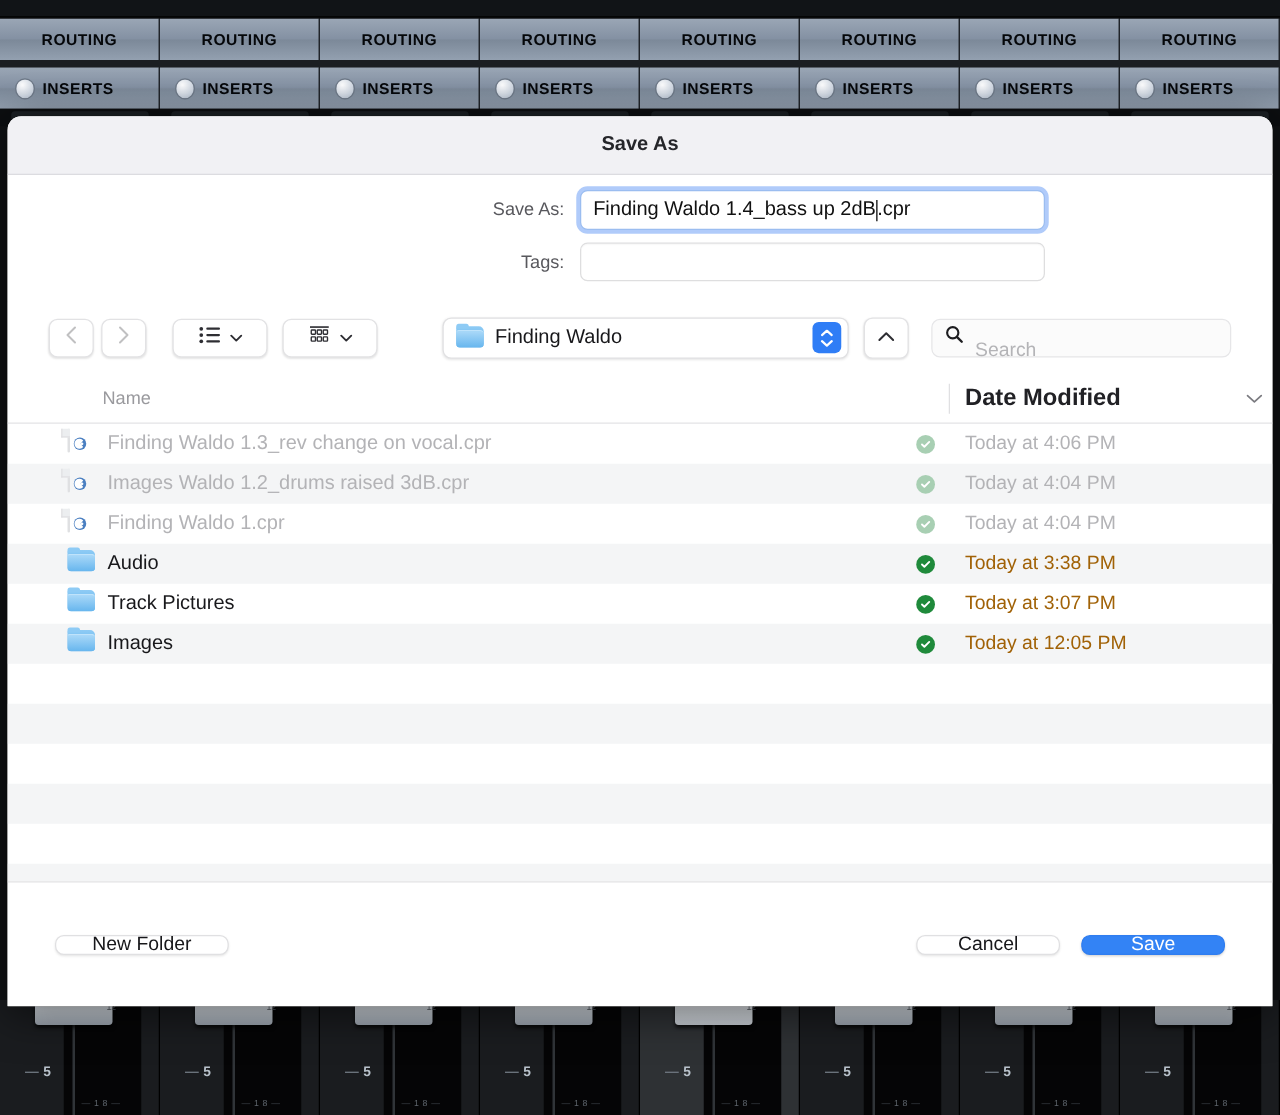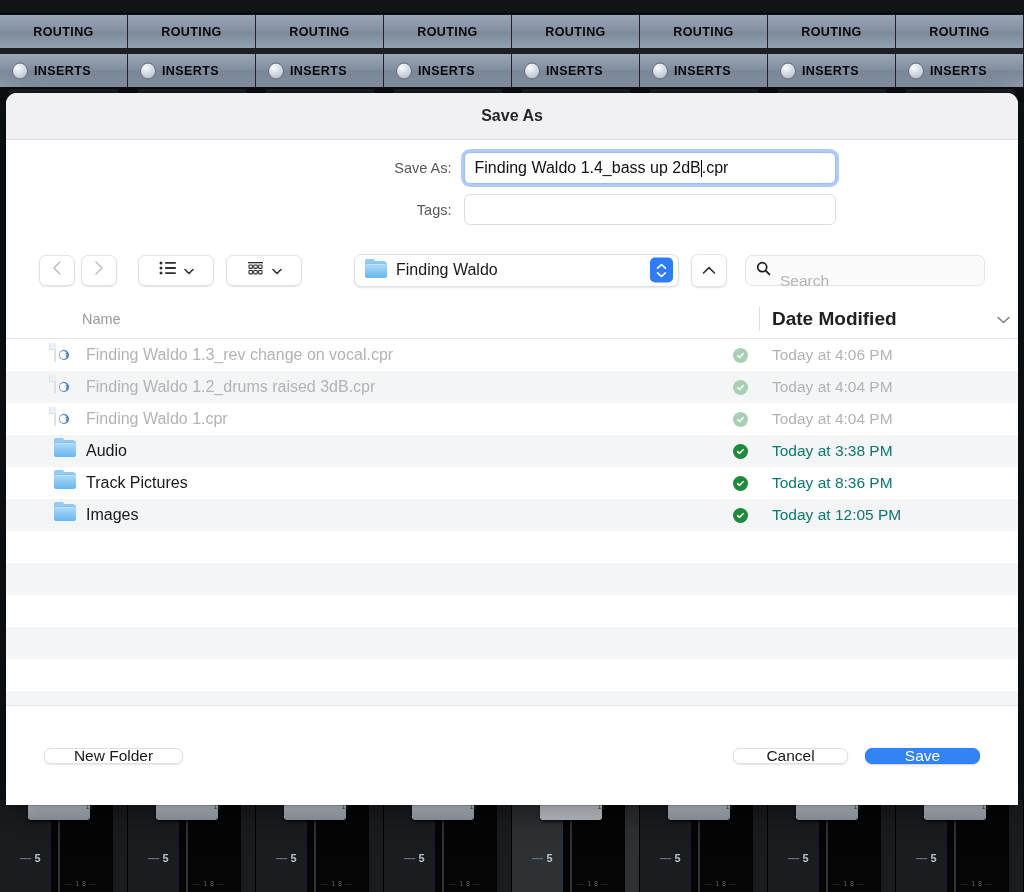--- a/index.html
+++ b/index.html
@@ -217,21 +217,21 @@
     position: relative;
   }
   .row.alt { background: #f4f5f6; }
   .row .ico { position: absolute; left: 48px; width: 22px; height: 22px; }
   .row .nm {
     padding-left: 80px; font-size: 16px; color:#18181b;
     white-space: nowrap;
   }
   .row.disabled .nm { color: #b3b3b6; }
   .row .badge { position: absolute; left: 727px; width: 15px; height: 15px; }
-  .row .dt { position: absolute; left: 766px; font-size: 15.5px; color:#0f766e; }
+  .row .dt { position: absolute; left: 766px; font-size: 15.5px; color:#a16207; }
   .row.disabled .dt { color: #b3b3b6; }
   .fillrow { height: 32px; }
   .fillrow.alt { background: #f4f5f6; }
 
   .bottombar {
     flex: none; height: 100px;
     border-top: 1px solid #e2e2e4;
     background: #fff;
     display: flex; align-items: center; padding: 0 38px;
     position: relative;
@@ -571,21 +571,21 @@
           </span>
         </span>
         <span class="dt">Today at 4:06 PM</span>
       </div>
       <div class="row alt disabled">
         <span class="ico"><span class="doc-ico"><span class="fold"></span><svg class="c" viewBox="0 0 12 12">
               <circle cx="6" cy="6" r="5" fill="#4a7fc1"></circle>
               <path d="M8.6 3.4 A4 4 0 1 0 8.6 8.6 L6.4 6 Z" fill="#ffffff"></path>
               <circle cx="7.6" cy="6" r="1.1" fill="#ffffff"></circle>
             </svg></span></span>
-        <span class="nm">Finding Waldo 1.2_drums raised 3dB.cpr</span>
+        <span class="nm">Images Waldo 1.2_drums raised 3dB.cpr</span>
         <span class="badge">
           <span class="check-badge faded">
             <svg width="9" height="9" viewBox="0 0 9 9">
               <path d="M1.6 4.6 L3.5 6.4 L7.4 2.5" fill="none" stroke="#fff" stroke-width="1.5" stroke-linecap="round" stroke-linejoin="round"></path>
             </svg>
           </span>
         </span>
         <span class="dt">Today at 4:04 PM</span>
       </div>
       <div class="row disabled">
@@ -619,21 +619,21 @@
       <div class="row">
         <span class="ico"><span class="folder-ico"><span class="bk"></span><span class="tab"></span><span class="fr"></span></span></span>
         <span class="nm">Track Pictures</span>
         <span class="badge">
           <span class="check-badge">
             <svg width="9" height="9" viewBox="0 0 9 9">
               <path d="M1.6 4.6 L3.5 6.4 L7.4 2.5" fill="none" stroke="#fff" stroke-width="1.5" stroke-linecap="round" stroke-linejoin="round"></path>
             </svg>
           </span>
         </span>
-        <span class="dt">Today at 8:36 PM</span>
+        <span class="dt">Today at 3:07 PM</span>
       </div>
       <div class="row alt">
         <span class="ico"><span class="folder-ico"><span class="bk"></span><span class="tab"></span><span class="fr"></span></span></span>
         <span class="nm">Images</span>
         <span class="badge">
           <span class="check-badge">
             <svg width="9" height="9" viewBox="0 0 9 9">
               <path d="M1.6 4.6 L3.5 6.4 L7.4 2.5" fill="none" stroke="#fff" stroke-width="1.5" stroke-linecap="round" stroke-linejoin="round"></path>
             </svg>
           </span>

